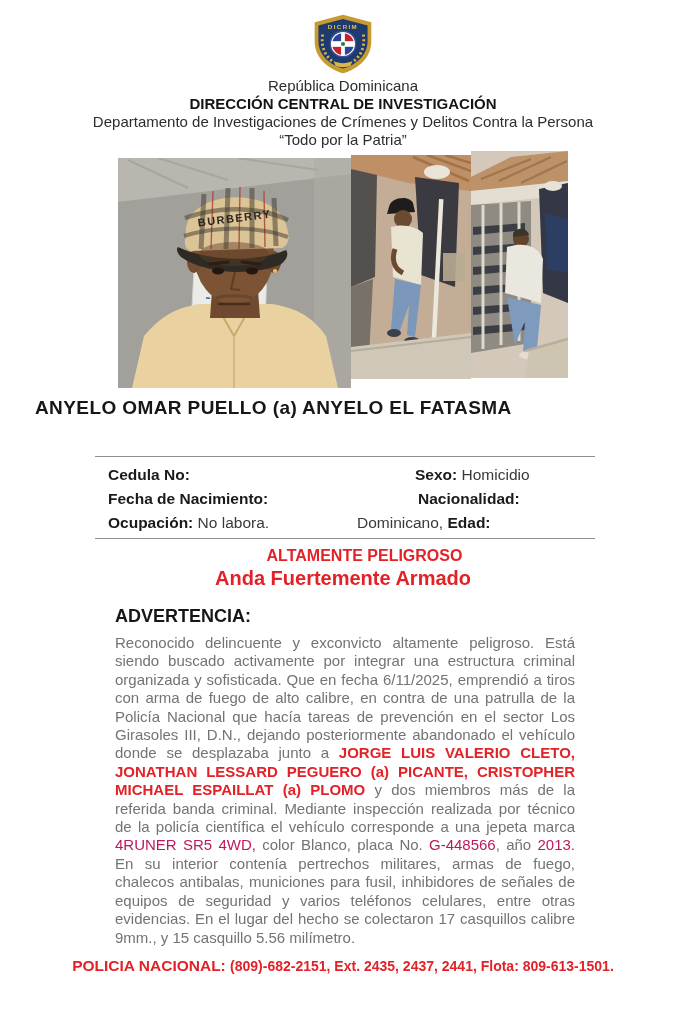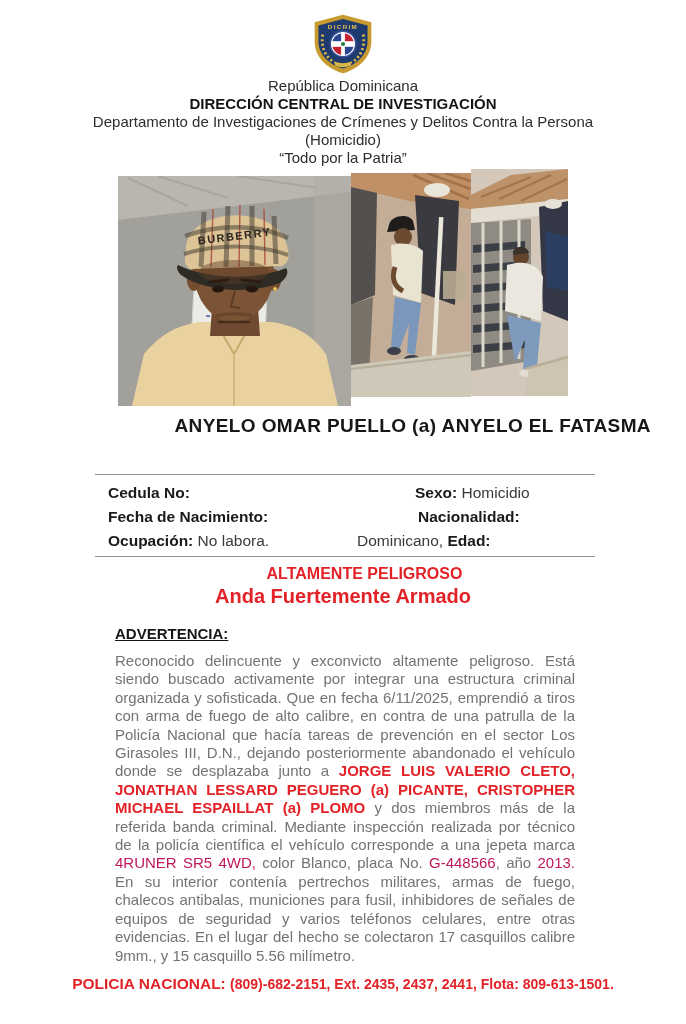--- a/index.html
+++ b/index.html
@@ -31,21 +31,21 @@
 
   
   .photo-strip { margin-top:2px; display:flex; justify-content:center; align-items:flex-start; }
   .photo-strip svg { display:block; }
   .photo-portrait { margin-top:7px; }
   .photo-surv1 { margin-top:4px; }
   .photo-surv2 { margin-top:0; }
 
   .subject-name {
     margin-top:8px;
-    text-align:right;
+    text-align:left;
     font-size:19px; line-height:24px;
     font-weight:bold; color:#171717;
     letter-spacing:0.4px;
   }
 
   .divider { border-top:1.5px solid #8f8f8f; margin-left:60px; margin-right:56px; }
   .divider-1 { margin-top:36px; }
   .divider-2 { margin-top:3px; }
 
   
@@ -55,23 +55,22 @@
   .info-right { position:absolute; top:0; }
   .pos-sexo { left:380px; }
   .pos-nac  { left:383px; }
   .pos-dom  { left:322px; }
 
   .danger-1 { margin-top:8px; text-align:center; font-size:16px; line-height:17px; font-weight:bold; color:#e32227;padding-left:43px; }
   .danger-2 { margin-top:2px; text-align:center; font-size:20px; line-height:24px; font-weight:bold; color:#e32227; }
 
   .adv-heading {
     margin:16px 0 0 80px;
-    font-size:15px; line-height:20px;
+    font-size:18px; line-height:20px;
     font-weight:bold; color:#161616;
-    text-decoration:underline;
     display:inline-block;
   }
   .adv-paragraph {
     margin:8px 76px 0 80px;
     font-size:15px; line-height:18.4px;
     text-align:justify;
     color:#3b3b3b;
   }
   .seg-normal { color:#737373; }
   .seg-red-bold { color:#e32227; font-weight:bold; }
@@ -105,21 +104,20 @@
         <circle cx="36" cy="32" r="2.2" fill="#2e7d46"></circle>
       </g>
       <path d="M26 50 C32 53 40 53 46 50 L44 55 C40 57 32 57 28 55 Z" fill="#d9b845"></path>
     </svg>
   </div>
 
   <div class="hdr-block center">
     <div class="hdr-line">República Dominicana</div>
     <div class="hdr-line hdr-bold">DIRECCIÓN CENTRAL DE INVESTIGACIÓN</div>
     <div class="hdr-line">Departamento de Investigaciones de Crímenes y Delitos Contra la Persona</div>
-    <div class="hdr-line">(Homicidio)</div>
     <div class="hdr-line">“Todo por la Patria”</div>
   </div>
 
 
   <div class="photo-strip">
 
     <svg class="photo-portrait" viewBox="0 0 233 230" width="233" height="230">
       <rect width="233" height="230" fill="#a2a09a"></rect>
       <polygon points="0,0 233,0 233,16 0,44" fill="#b8b6ae"></polygon>
       <line x1="10" y1="2" x2="70" y2="30" stroke="#a8a69e" stroke-width="2"></line>

